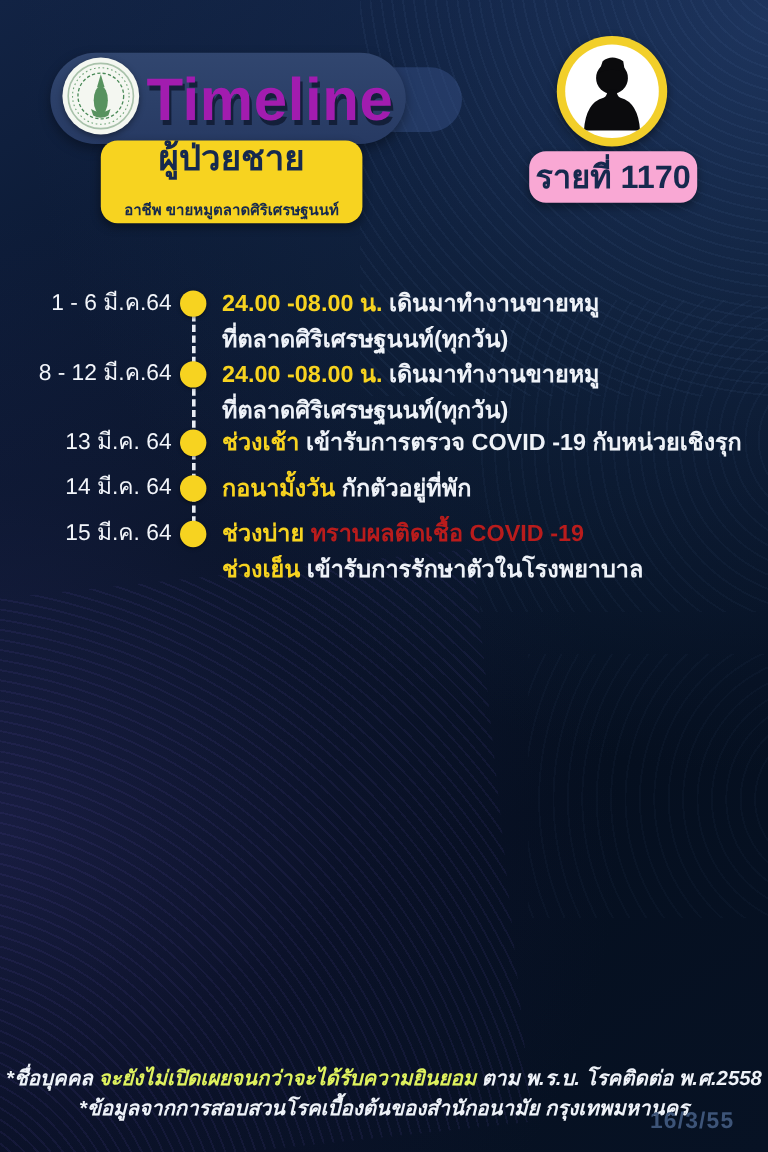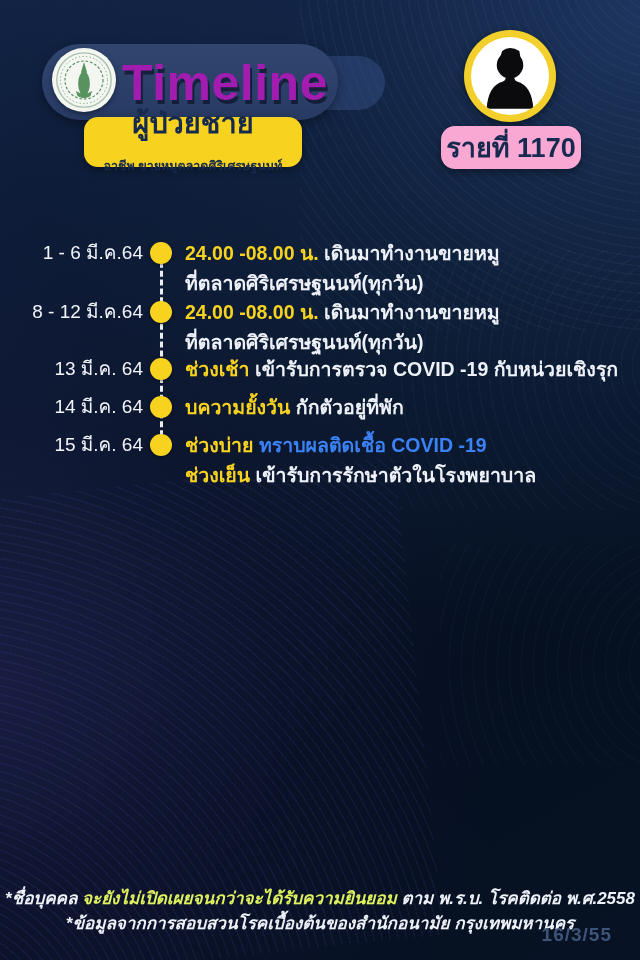--- a/index.html
+++ b/index.html
@@ -48,21 +48,21 @@
     background:#f4f7f1;box-shadow:0 2px 5px rgba(0,0,0,0.4);
     display:flex;align-items:center;justify-content:center;
   }
   .header-title{
     position:absolute;left:118px;top:52px;width:214px;height:62px;
     display:flex;align-items:center;justify-content:center;
     font-size:50px;font-weight:800;letter-spacing:0.5px;color:#a21caf;
     text-shadow:2px 4px 0 rgba(8,16,34,0.65);
   }
   .patient-box{
-    position:absolute;left:84px;top:117px;width:218px;height:50px;border-radius:14px;
+    position:absolute;left:84px;top:117px;width:218px;height:69px;border-radius:14px;
     background:#f7d320;display:flex;flex-direction:column;align-items:center;justify-content:center;
     box-shadow:0 3px 8px rgba(0,0,0,0.4);
   }
   .patient-title{font-size:29px;font-weight:800;color:#16294e;line-height:1.05;}
   .patient-subtitle{font-size:12.5px;font-weight:700;color:#16294e;margin-top:17px;}
 
   .avatar-ring{
     position:absolute;left:464px;top:30px;width:92px;height:92px;border-radius:50%;
     background:#f2cf2a;display:flex;align-items:center;justify-content:center;
     box-shadow:0 3px 8px rgba(0,0,0,0.45);
@@ -94,21 +94,21 @@
     text-align:right;font-size:19px;font-weight:400;color:#f2f5fa;white-space:nowrap;
   }
   .t-dot{
     position:absolute;left:150px;top:4px;width:22px;height:22px;border-radius:50%;
     background:#f7d320;box-shadow:0 1px 3px rgba(0,0,0,0.5);
   }
   .t-content{position:absolute;left:185px;top:0;width:440px;}
   .t-line{font-size:19.5px;font-weight:600;line-height:30px;white-space:nowrap;}
   .c-yellow{color:#f7d320;}
   .c-white{color:#eef2f8;}
-  .c-orange{color:#3b82f6;}
+  .c-orange{color:#b91c1c;}
   .c-highlight{color:#dff25e;}
 
   
   .footnotes{position:absolute;left:0;top:886px;width:640px;text-align:center;}
   .foot-line{font-size:17px;font-style:italic;font-weight:600;line-height:25px;white-space:nowrap;}
   .date-stamp{
     position:absolute;right:28px;top:924px;font-size:19px;font-weight:700;
     color:#3d5478;letter-spacing:1px;
   }
 </style>
@@ -174,21 +174,21 @@
         <div class="t-date">13 มี.ค. 64</div>
         <div class="t-dot"></div>
         <div class="t-content">
           <div class="t-line"><span class="c-yellow">ช่วงเช้า</span><span class="c-white"> เข้ารับการตรวจ COVID -19 กับหน่วยเชิงรุก</span></div>
         </div>
       </div>
       <div class="timeline-row">
         <div class="t-date">14 มี.ค. 64</div>
         <div class="t-dot"></div>
         <div class="t-content">
-          <div class="t-line"><span class="c-yellow">บความยั้งวัน</span><span class="c-white"> กักตัวอยู่ที่พัก</span></div>
+          <div class="t-line"><span class="c-yellow">กอนามั้งวัน</span><span class="c-white"> กักตัวอยู่ที่พัก</span></div>
         </div>
       </div>
       <div class="timeline-row">
         <div class="t-date">15 มี.ค. 64</div>
         <div class="t-dot"></div>
         <div class="t-content">
           <div class="t-line"><span class="c-yellow">ช่วงบ่าย</span><span class="c-orange"> ทราบผลติดเชื้อ COVID -19</span></div>
           <div class="t-line"><span class="c-yellow">ช่วงเย็น</span><span class="c-white"> เข้ารับการรักษาตัวในโรงพยาบาล</span></div>
         </div>
       </div>

